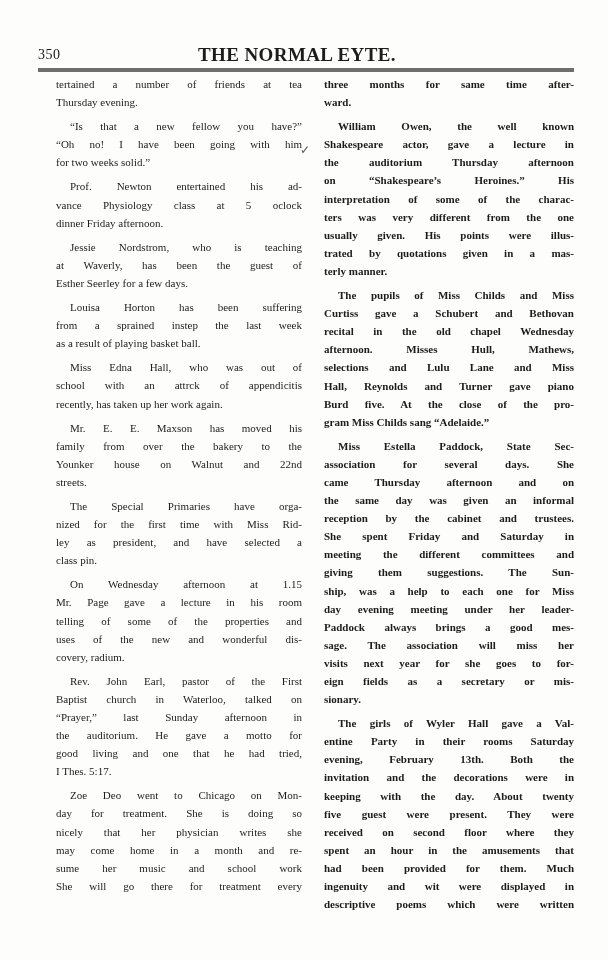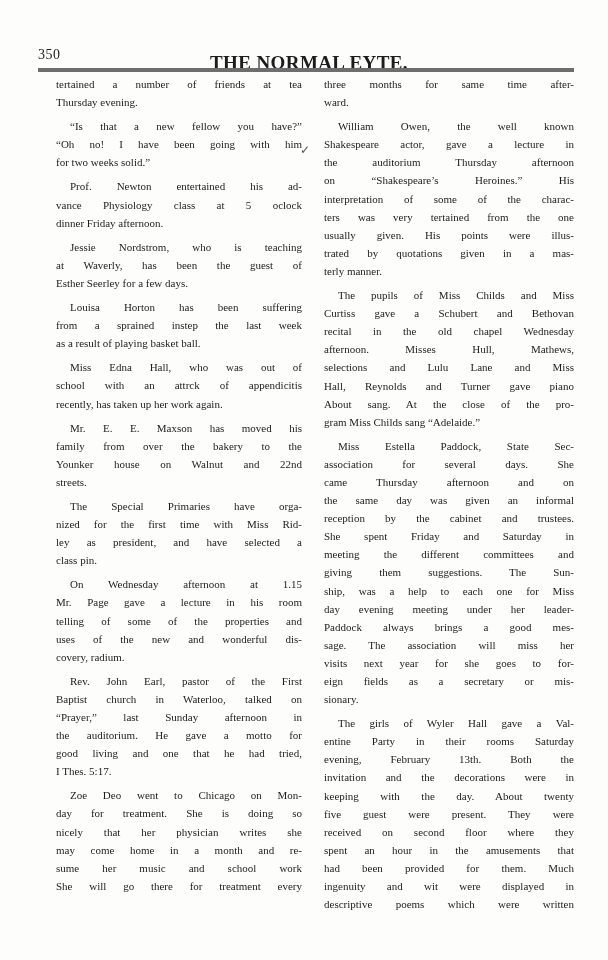--- a/index.html
+++ b/index.html
@@ -12,37 +12,36 @@
     }
     .page { position: absolute; left: 0; top: 0; width: 608px; height: 960px; }
     .header {
       position: absolute; top: 40px; left: 38px; width: 442px; height: 26px;
     }
     .page-number {
       position: absolute; left: 0; top: 7px;
       font-family: "Liberation Serif", serif; font-weight: normal; font-size: 14px; letter-spacing: 0.5px;
     }
     .journal-title {
-      position: absolute; left: 160px; top: 12px;
+      position: absolute; left: 160px; top: 4px;
       font-family: "Liberation Serif", serif; font-weight: bold; font-size: 19px; letter-spacing: 0.4px;
       white-space: nowrap;
-      margin-left: 12px;
     }
     .header-rule {
       position: absolute; top: 68px; left: 38px; width: 536px; height: 4px;
       background: #6e6e6e;
     }
     .col {
       position: absolute; top: 75px;
       font-family: "Liberation Serif", serif;
       font-size: 11px; line-height: 18.1px;
       text-align: justify;
     }
     .col.left { left: 42px; width: 260px; }
-    .col.right { left: 310px; width: 264px; }
+    .col.right { left: 310px; width: 264px; font-weight: bold; }
     .para { margin: 0 0 6px 0; text-indent: 14px; }
     .ln { display: block; white-space: nowrap; text-align: justify; text-align-last: justify; }
     .ln.last { text-align-last: left; }
     .ind { padding-left: 14px; }
     .mark {
       position: absolute; left: 300px; top: 143px; font-size: 12px; color: #555;
     }
   </style>
 </head>
 <body>
@@ -125,33 +124,33 @@
       <div class="para">
         <span class="ln">three months for same time after-</span>
         <span class="ln last">ward.</span>
       </div>
       <div class="para">
         <span class="ln ind">William Owen, the well known</span>
         <span class="ln">Shakespeare actor, gave a lecture in</span>
         <span class="ln">the auditorium Thursday afternoon</span>
         <span class="ln">on “Shakespeare’s Heroines.” His</span>
         <span class="ln">interpretation of some of the charac-</span>
-        <span class="ln">ters was very tertained from the one</span>
+        <span class="ln">ters was very different from the one</span>
         <span class="ln">usually given. His points were illus-</span>
         <span class="ln">trated by quotations given in a mas-</span>
         <span class="ln last">terly manner.</span>
       </div>
       <div class="para">
         <span class="ln ind">The pupils of Miss Childs and Miss</span>
         <span class="ln">Curtiss gave a Schubert and Bethovan</span>
         <span class="ln">recital in the old chapel Wednesday</span>
         <span class="ln">afternoon. Misses Hull, Mathews,</span>
         <span class="ln">selections and Lulu Lane and Miss</span>
         <span class="ln">Hall, Reynolds and Turner gave piano</span>
-        <span class="ln">About sang. At the close of the pro-</span>
+        <span class="ln">Burd five. At the close of the pro-</span>
         <span class="ln last">gram Miss Childs sang “Adelaide.”</span>
       </div>
       <div class="para">
         <span class="ln ind">Miss Estella Paddock, State Sec-</span>
         <span class="ln">association for several days. She</span>
         <span class="ln">came Thursday afternoon and on</span>
         <span class="ln">the same day was given an informal</span>
         <span class="ln">reception by the cabinet and trustees.</span>
         <span class="ln">She spent Friday and Saturday in</span>
         <span class="ln">meeting the different committees and</span>

